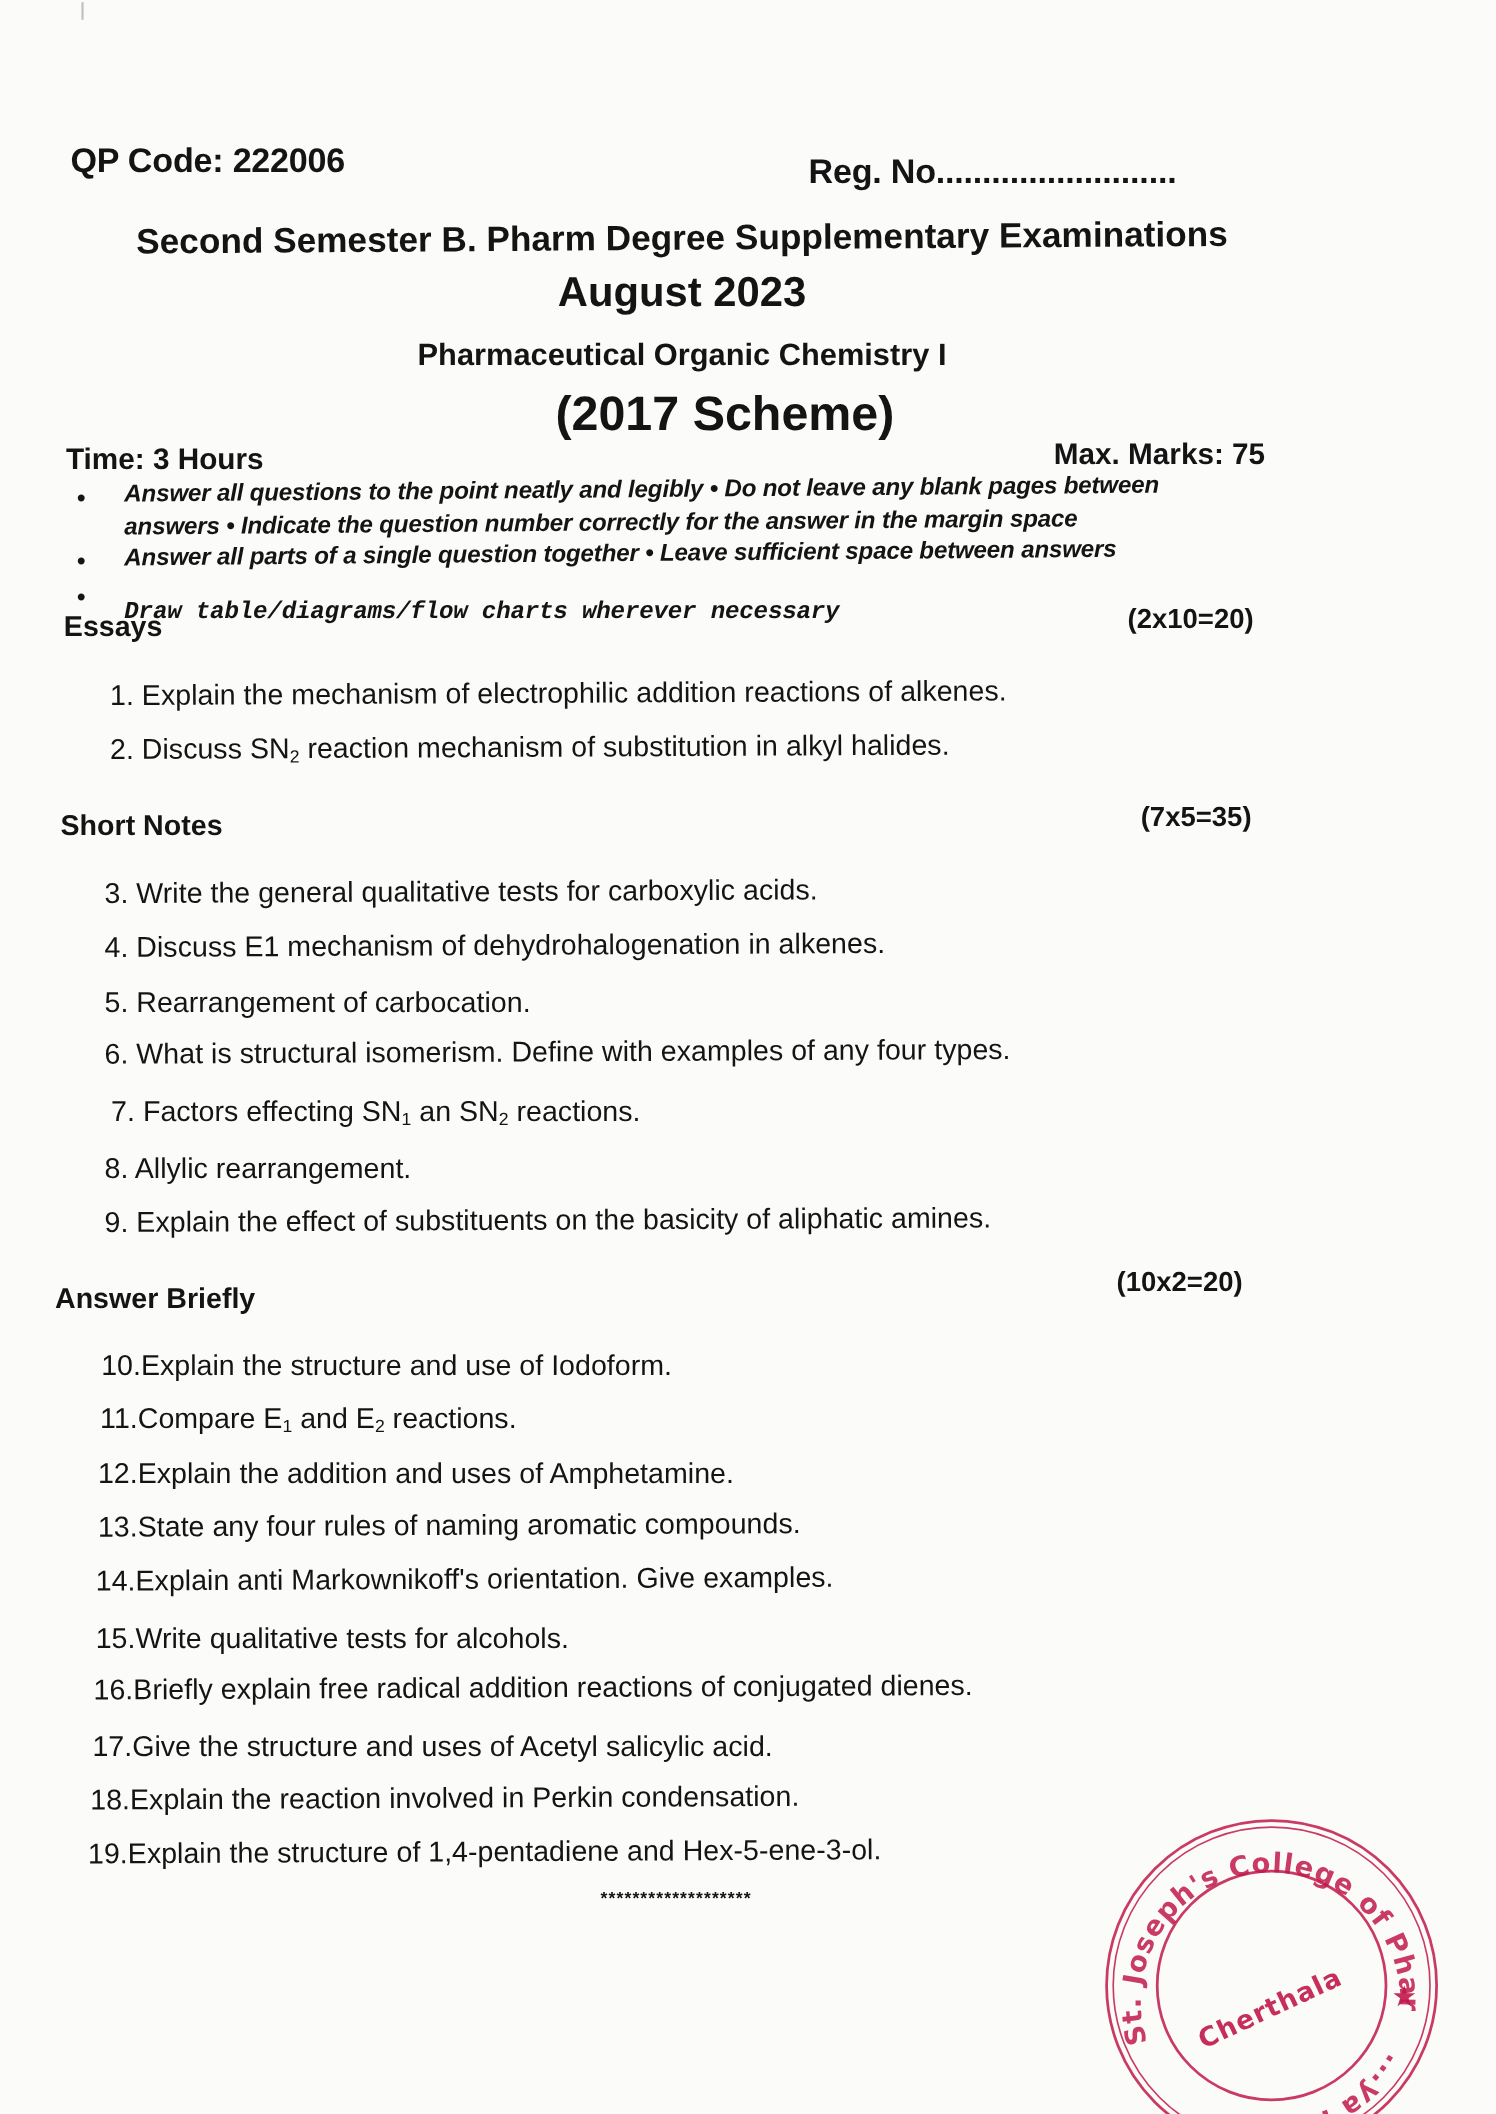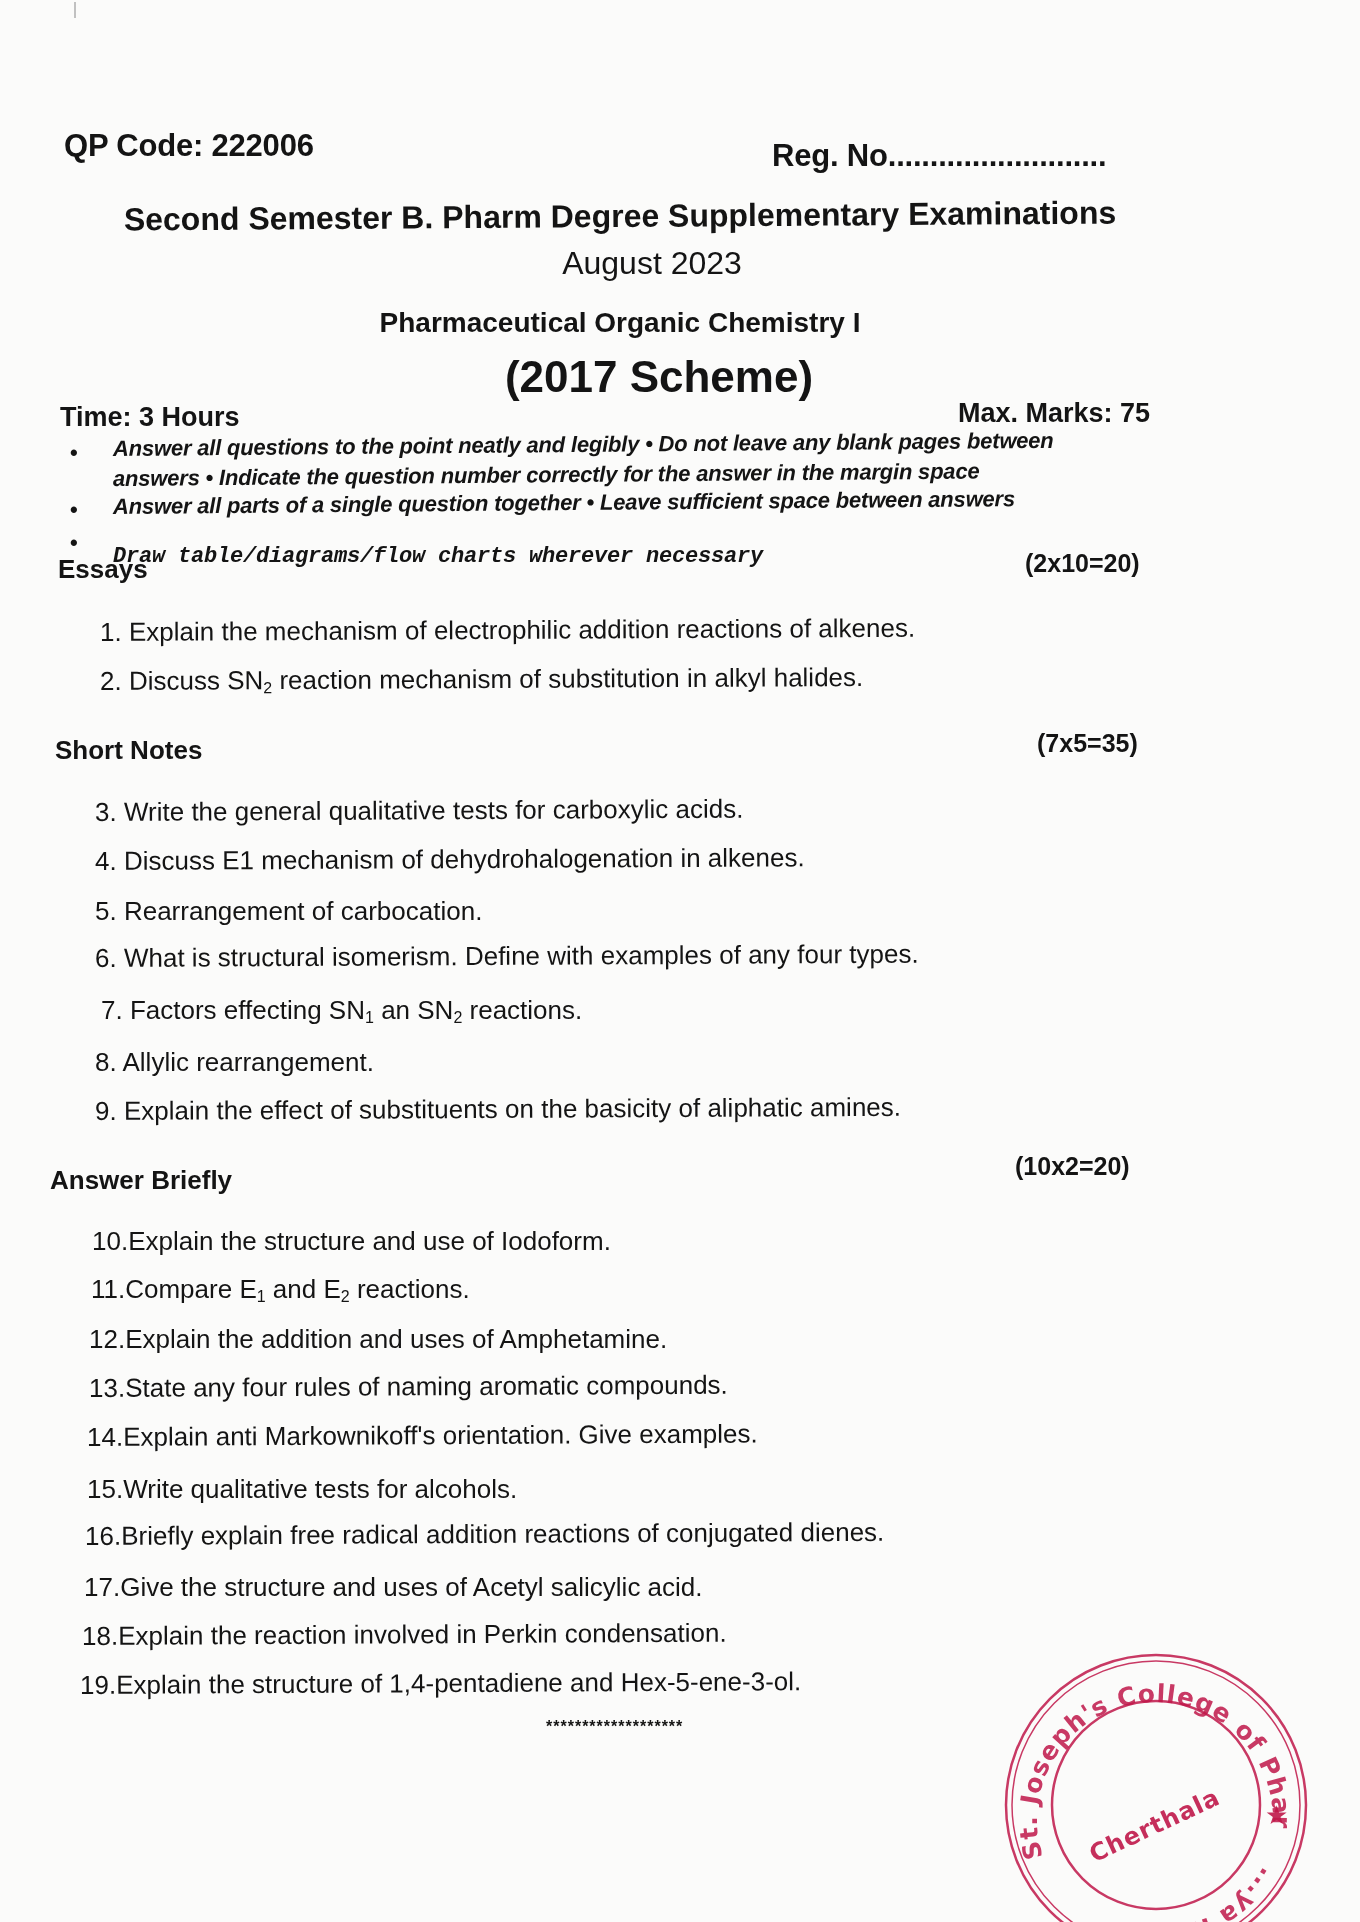--- a/index.html
+++ b/index.html
@@ -8,21 +8,21 @@
       background: #fbfbfa;
       font-family: "Liberation Sans", sans-serif;
       color: #141414;
       position: relative;
     }
     .page { position: absolute; inset: 0; }
     .abs { position: absolute; white-space: nowrap; }
     .hdr { font-size: 31px; font-weight: bold; letter-spacing: -0.2px; }
     .center { left: 0; width: 1240px; text-align: center; }
     .title1 { font-size: 32px; font-weight: bold; }
-    .title2 { font-size: 32px; font-weight: normal; margin-left: 32px; }
+    .title2 { font-size: 38px; font-weight: bold; }
     .subject { font-size: 28px; font-weight: bold; }
     .scheme { font-size: 44px; font-weight: bold; }
     .meta { font-size: 27px; font-weight: bold; }
     .instr { font-size: 22px; font-style: italic; font-weight: bold; letter-spacing: -0.2px; }
     .bullet { font-size: 22px; font-weight: bold; }
     .section { font-size: 26px; font-weight: bold; }
     .marks { font-size: 25px; font-weight: bold; }
     .q { font-size: 26px; }
     .q .num { display: inline-block; }
     sub { font-size: 16px; vertical-align: -4px; }
@@ -30,21 +30,21 @@
     .stamp { position: absolute; left: 1003px; top: 1652px; width: 310px; height: 310px; }
     .tickmark { position: absolute; left: 74px; top: 2px; width: 8px; height: 16px; border-left: 2px solid #888; opacity: .5; }
   </style>
 </head>
 <body>
 
 <div class="page">
   <div class="tickmark"></div>
 
   <div class="abs hdr" style="left:64px; top:128px;">QP Code: 222006</div>
-  <div class="abs hdr" style="left:735px; top:138px;margin-left:37px;">Reg. No..........................</div>
+  <div class="abs hdr" style="left:735px; top:138px;">Reg. No..........................</div>
 
   <div class="abs center title1" style="top:198px; transform:rotate(-0.4deg);">Second Semester B. Pharm Degree Supplementary Examinations</div>
   <div class="abs center title2" style="top:245px;">August 2023</div>
 
   <div class="abs center subject" style="top:307px;">Pharmaceutical Organic Chemistry I</div>
   <div class="abs center scheme" style="top:352px;margin-left:39px;">(2017 Scheme)</div>
 
   <div class="abs meta" style="left:60px; top:402px;">Time: 3 Hours</div>
   <div class="abs meta" style="left:958px; top:398px;">Max. Marks: 75</div>
 

